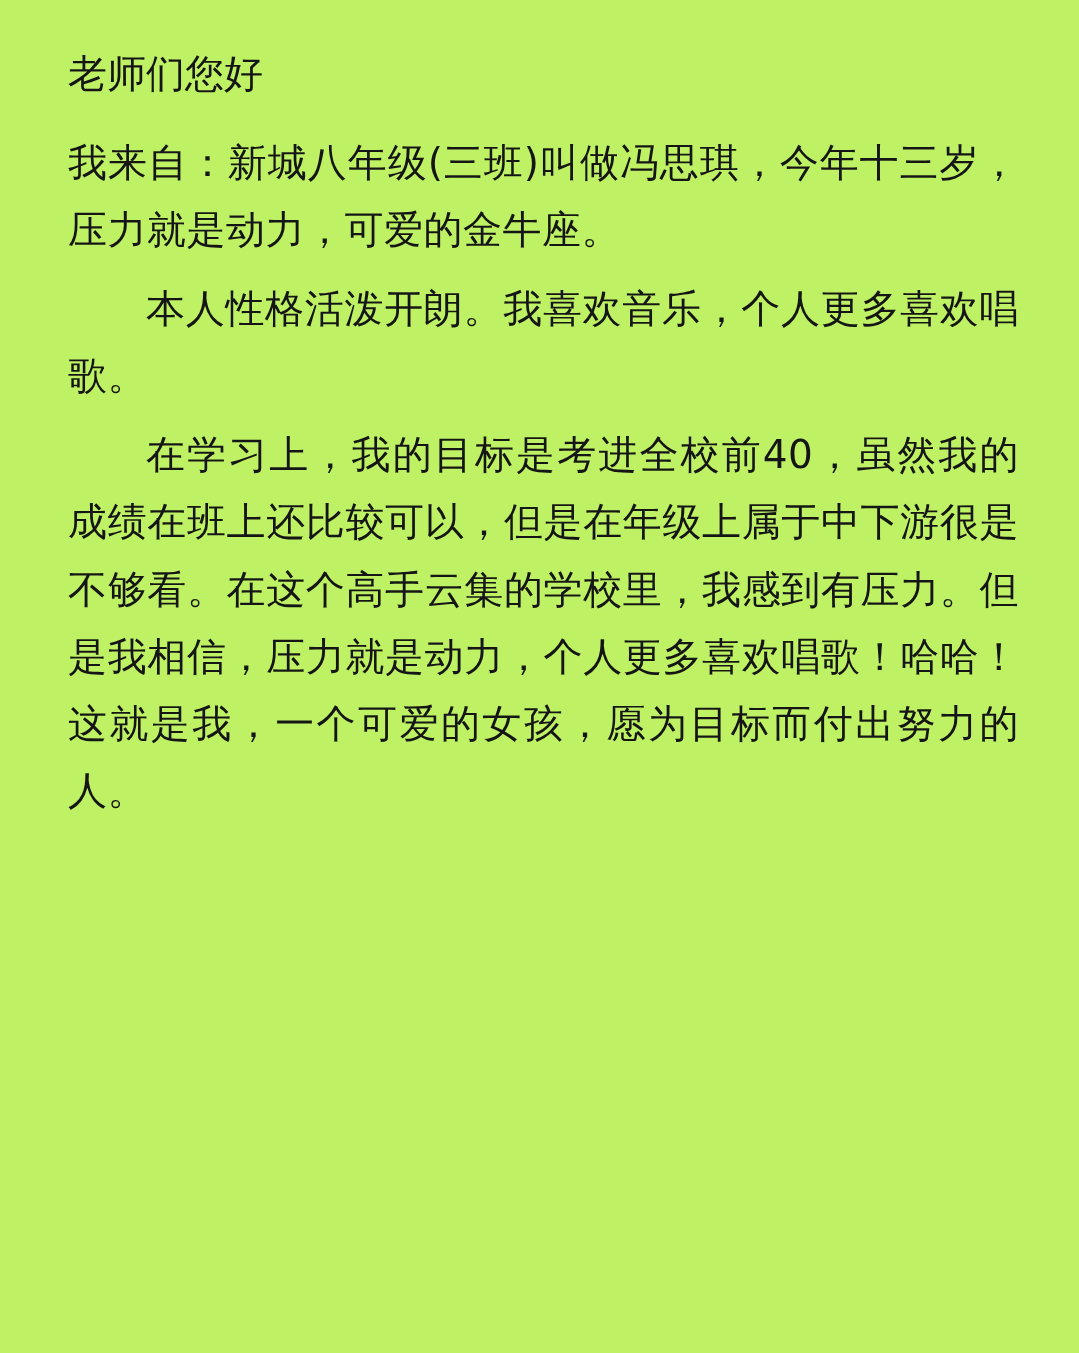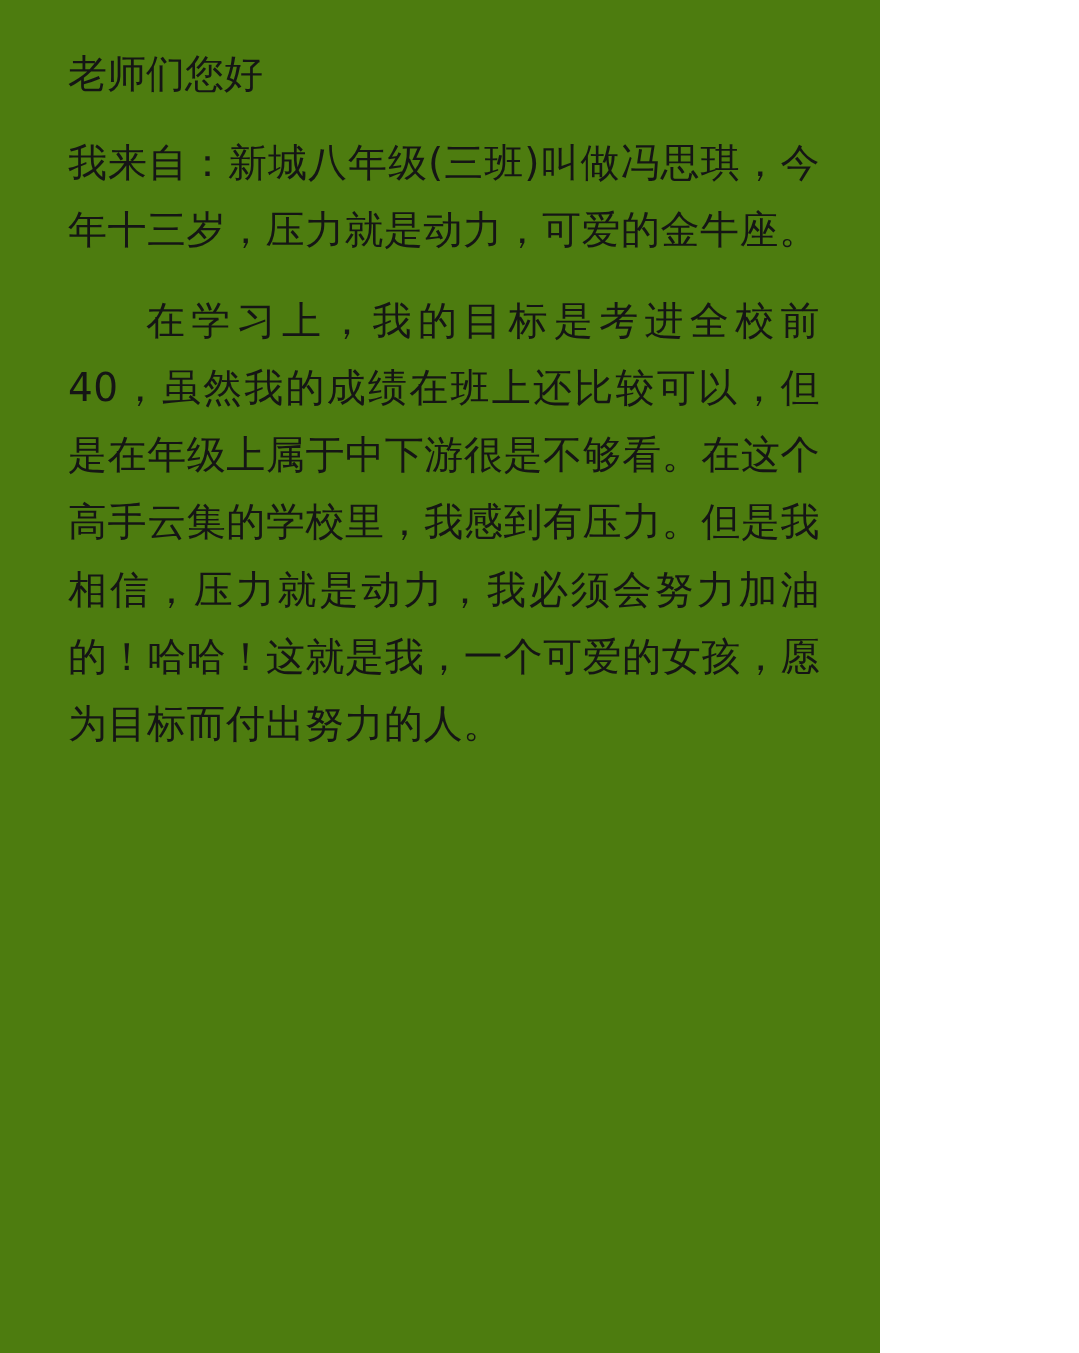--- a/index.html
+++ b/index.html
@@ -1,23 +1,23 @@
 <!DOCTYPE html>
 <html><head>
 <meta charset="utf-8">
 <style>
   html, body {
     margin: 0;
     padding: 0;
     background: #ffffff;
   }
   .page {
-    width: 880px;
+    width: 1079px;
     height: 1353px;
-    background: #4d7c0f;
+    background: #bef264;
     box-sizing: border-box;
     padding: 40px 60px 0 68px;
     font-family: "DejaVu Sans", "Liberation Sans", sans-serif;
     color: #1a1a1a;
     overflow: hidden;
   }
   .doc-body {
     display: block;
   }
   p.para {
@@ -53,19 +53,20 @@
   <div class="doc-body">
 
     <p class="salutation">老师们您好</p>
 
     <div class="spacer-sm"></div>
 
     <p class="para">我来自：新城八年级(三班)叫做冯思琪，今年十三岁，压力就是动力，可爱的金牛座。</p>
 
     <div class="spacer-xs"></div>
 
+    <p class="para indent">本人性格活泼开朗。我喜欢音乐，个人更多喜欢唱歌。</p>
 
     <div class="spacer-xs"></div>
 
-    <p class="para indent">在学习上，我的目标是考进全校前40，虽然我的成绩在班上还比较可以，但是在年级上属于中下游很是不够看。在这个高手云集的学校里，我感到有压力。但是我相信，压力就是动力，我必须会努力加油的！哈哈！这就是我，一个可爱的女孩，愿为目标而付出努力的人。</p>
+    <p class="para indent">在学习上，我的目标是考进全校前40，虽然我的成绩在班上还比较可以，但是在年级上属于中下游很是不够看。在这个高手云集的学校里，我感到有压力。但是我相信，压力就是动力，个人更多喜欢唱歌！哈哈！这就是我，一个可爱的女孩，愿为目标而付出努力的人。</p>
 
   </div>
 </div>
 
 </body></html>

